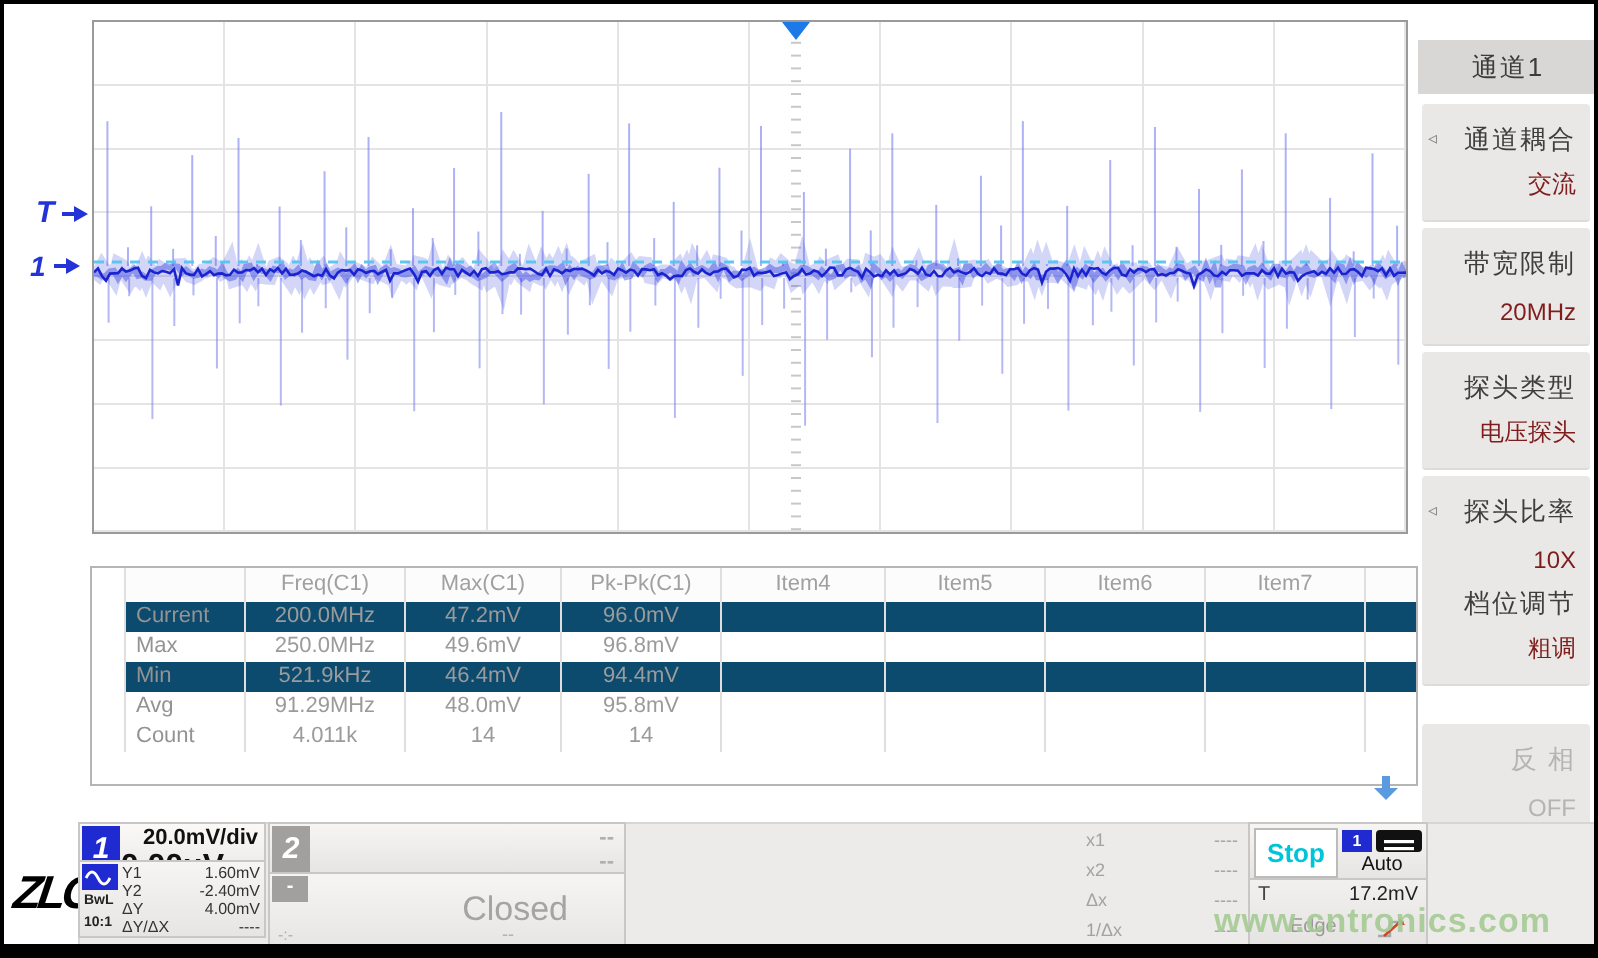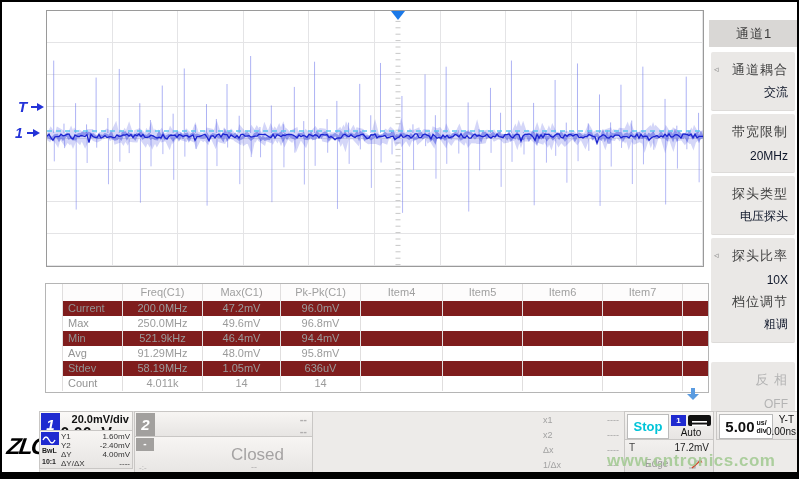--- a/index.html
+++ b/index.html
@@ -23,30 +23,30 @@
         border-bottom:4px solid transparent;border-left:7px solid #2433d8;}
   
   #measure-table{position:absolute;left:43px;top:281px;width:664px;height:110px;overflow:hidden;
         border:1px solid #b5b5b5;box-sizing:border-box;background:#fff;padding-left:16px;}
   #mtable{table-layout:fixed;width:700px;border-collapse:collapse;font-size:11px;color:#9b9b9b;}
   #mtable th,#mtable td{border-left:1px solid #e0dede;padding:0 2px;height:15px;line-height:15px;
         font-weight:normal;white-space:nowrap;overflow:hidden;}
   #mtable thead th{height:17px;line-height:17px;color:#a0a0a0;text-align:center;background:#fdfcfc;}
   #mtable td{text-align:center;}
   #mtable td.rowlab{text-align:left;padding-left:5px;color:#939393;}
-  #mtable tr.stripe{background:#7f1d1d;}
+  #mtable tr.stripe{background:#0c4a6e;}
   #table-arrow{position:absolute;left:684px;top:385px;width:14px;height:14px;}
   
   #sidebar{position:absolute;left:707px;top:0;width:90px;height:479px;background:#fff;}
   #sidebar-title{position:absolute;left:0;top:18px;width:100%;height:27px;line-height:27px;
         background:#d9d7d5;color:#3c3c3c;font-size:13px;text-align:center;letter-spacing:1px;}
   .side-item{position:absolute;left:2px;width:84px;height:58px;background:#eae8e6;border-radius:2px;
         border-bottom:1px solid #dddbd9;}
   .side-item .lab{position:absolute;right:7px;top:9px;font-size:13px;color:#3e3e3e;letter-spacing:1px;}
-  .side-item .val{position:absolute;right:7px;bottom:9px;font-size:12px;color:#0f172a;}
+  .side-item .val{position:absolute;right:7px;bottom:9px;font-size:12px;color:#7f1d1d;}
   .side-item.disabled .lab,.side-item.disabled .val{color:#b4b4b4;}
   .side-item .larrow{position:absolute;left:3px;top:12px;font-size:9px;color:#8a8a8a;}
   
   #tray{position:absolute;left:37px;top:409px;width:760px;height:64px;background:#edebe9;
         border:1px solid #d8d6d4;box-sizing:border-box;}
   .blk{position:absolute;box-sizing:border-box;}
   .panel{position:absolute;left:0;right:0;box-sizing:border-box;background:linear-gradient(#f7f5f3,#e7e5e3);
         border:1px solid #c9c7c5;}
   #logo{position:absolute;left:5px;top:431px;color:#000;}
   #logo .z{font-size:23px;font-weight:bold;font-style:italic;letter-spacing:-2px;display:inline-block;transform:skewX(-8deg);}
@@ -357,31 +357,20 @@
             <td class="rowlab">Avg</td>
             <td>91.29MHz</td>
             <td>48.0mV</td>
             <td>95.8mV</td>
             <td></td>
             <td></td>
             <td></td>
             <td></td>
             <td></td>
           </tr>
-          <tr class="stripe">
-            <td class="rowlab">Stdev</td>
-            <td>58.19MHz</td>
-            <td>1.05mV</td>
-            <td>636uV</td>
-            <td></td>
-            <td></td>
-            <td></td>
-            <td></td>
-            <td></td>
-          </tr>
           <tr>
             <td class="rowlab">Count</td>
             <td>4.011k</td>
             <td>14</td>
             <td>14</td>
             <td></td>
             <td></td>
             <td></td>
             <td></td>
             <td></td>
@@ -524,28 +513,17 @@
         <svg width="22" height="11" viewBox="0 0 22 11">
           <path d="M2,9 h6 v-7 h7" fill="none" stroke="#a8a8a8" stroke-width="1.2"></path>
           <path d="M5,9 L13,2" stroke="#d04428" stroke-width="1.3"></path>
           <polygon points="13,0 15.5,3.5 11,3.5" fill="#d04428"></polygon>
         </svg>
       </div>
     </div>
   </div>
 
   <div id="tb-block" class="blk">
-    <div id="tb-top" class="panel">
-      <div id="tb-box">
-        <span id="tb-scale">5.00</span>
-        <span id="tb-unit">
-          <span>us/</span>
-          <span>div</span>
-        </span>
-      </div>
-      <div id="tb-yt">Y-T</div>
-      <div id="tb-delay">0.00ns</div>
-    </div>
   </div>
 
   <div id="watermark">www.cntronics.com</div>
   <div id="bottom-black"></div>
 </div>
 
 </body></html>

